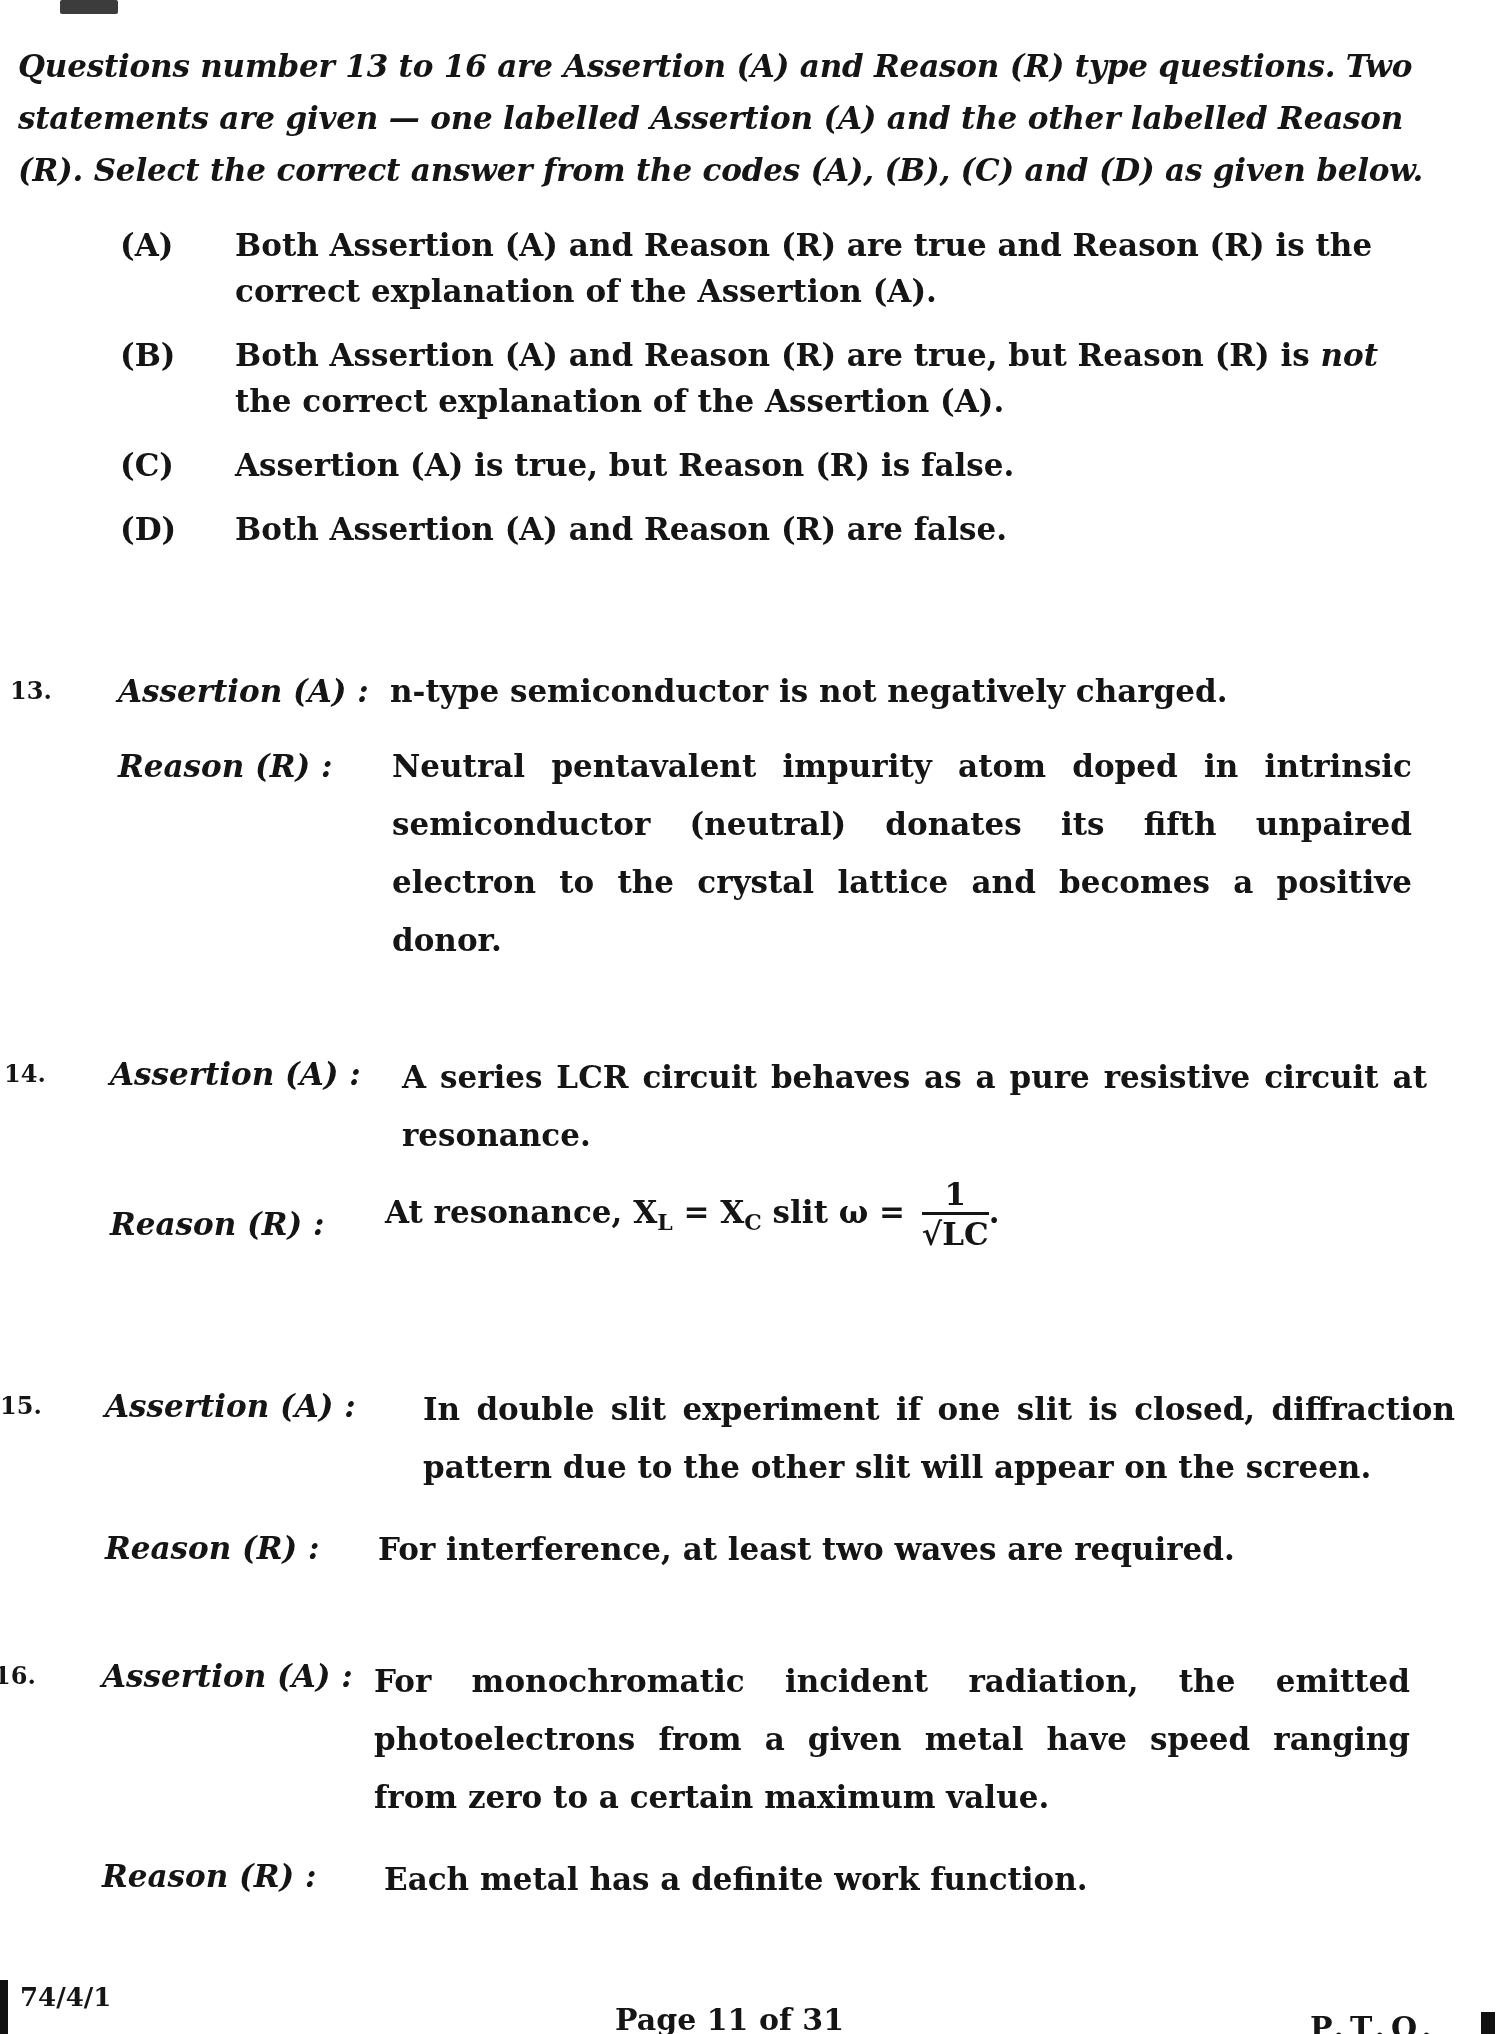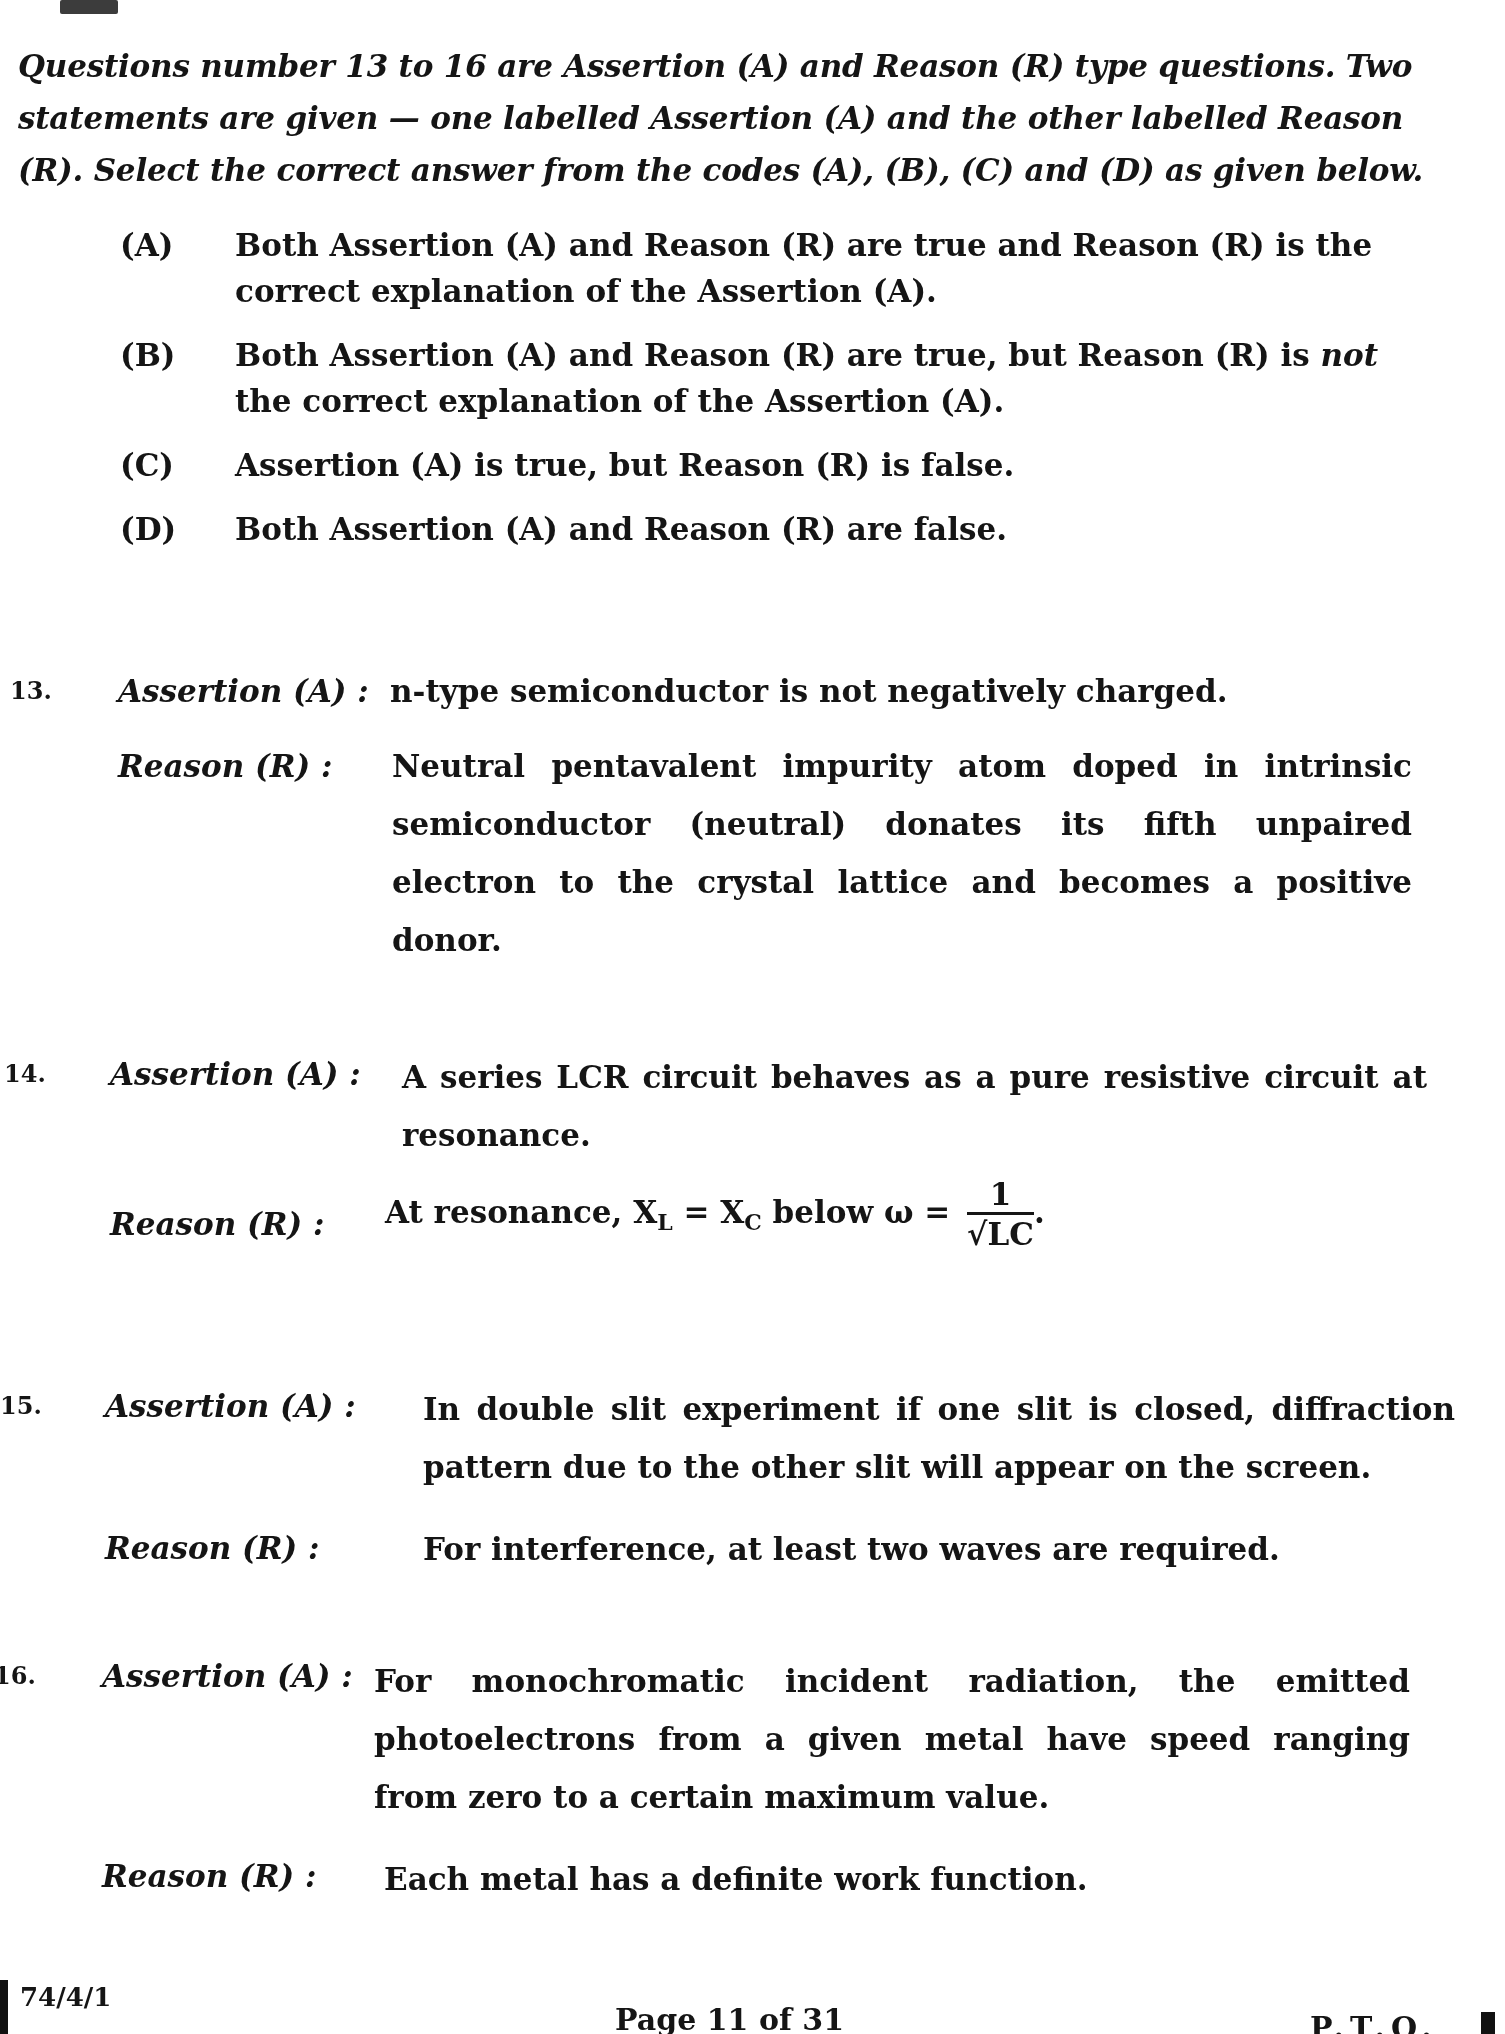--- a/index.html
+++ b/index.html
@@ -75,30 +75,30 @@
     <span class="lbl" style="position:absolute;left:118px;top:75px;">Reason (R) :</span>
     <div class="body" style="left:392px;top:72px;width:1020px;">Neutral pentavalent impurity atom doped in intrinsic semiconductor (neutral) donates its fifth unpaired electron to the crystal lattice and becomes a positive donor.</div>
   </div>
 
   <div class="q" style="top:1048px;height:260px;">
     <span class="num" style="left:4px;">14.</span>
     <span class="lbl" style="position:absolute;left:110px;top:0;">Assertion (A) :</span>
     <div class="body" style="left:402px;top:0;width:1025px;">A series LCR circuit behaves as a pure resistive circuit at resonance.</div>
     <span class="lbl" style="position:absolute;left:110px;top:150px;">Reason (R) :</span>
     <div class="body" style="left:385px;top:128px;width:1025px;line-height:52px;">
-      <span>At resonance, X</span><sub>L</sub><span> = X</span><sub>C</sub><span> below ω = </span><span class="frac"><span class="numr">1</span><span class="den">√LC</span></span><span>.</span>
+      <span>At resonance, X</span><sub>L</sub><span> = X</span><sub>C</sub><span> slit ω = </span><span class="frac"><span class="numr">1</span><span class="den">√LC</span></span><span>.</span>
     </div>
   </div>
 
   <div class="q" style="top:1380px;height:200px;">
     <span class="num" style="left:0;">15.</span>
     <span class="lbl" style="position:absolute;left:105px;top:0;">Assertion (A) :</span>
     <div class="body" style="left:378px;top:0;width:1032px;margin-left:45px;">In double slit experiment if one slit is closed, diffraction pattern due to the other slit will appear on the screen.</div>
     <span class="lbl" style="position:absolute;left:105px;top:142px;">Reason (R) :</span>
-    <div class="body" style="left:378px;top:140px;width:1032px;margin-left:45px;">For interference, at least two waves are required.</div>
+    <div class="body" style="left:378px;top:140px;width:1032px;">For interference, at least two waves are required.</div>
   </div>
 
   <div class="q" style="top:1650px;height:260px;">
     <span class="num" style="left:-6px;">16.</span>
     <span class="lbl" style="position:absolute;left:102px;top:0;">Assertion (A) :</span>
     <div class="body" style="left:374px;top:2px;width:1036px;">For monochromatic incident radiation, the emitted photoelectrons from a given metal have speed ranging from zero to a certain maximum value.</div>
     <span class="lbl" style="position:absolute;left:102px;top:200px;">Reason (R) :</span>
     <div class="body" style="left:384px;top:200px;width:1036px;">Each metal has a definite work function.</div>
   </div>
 

